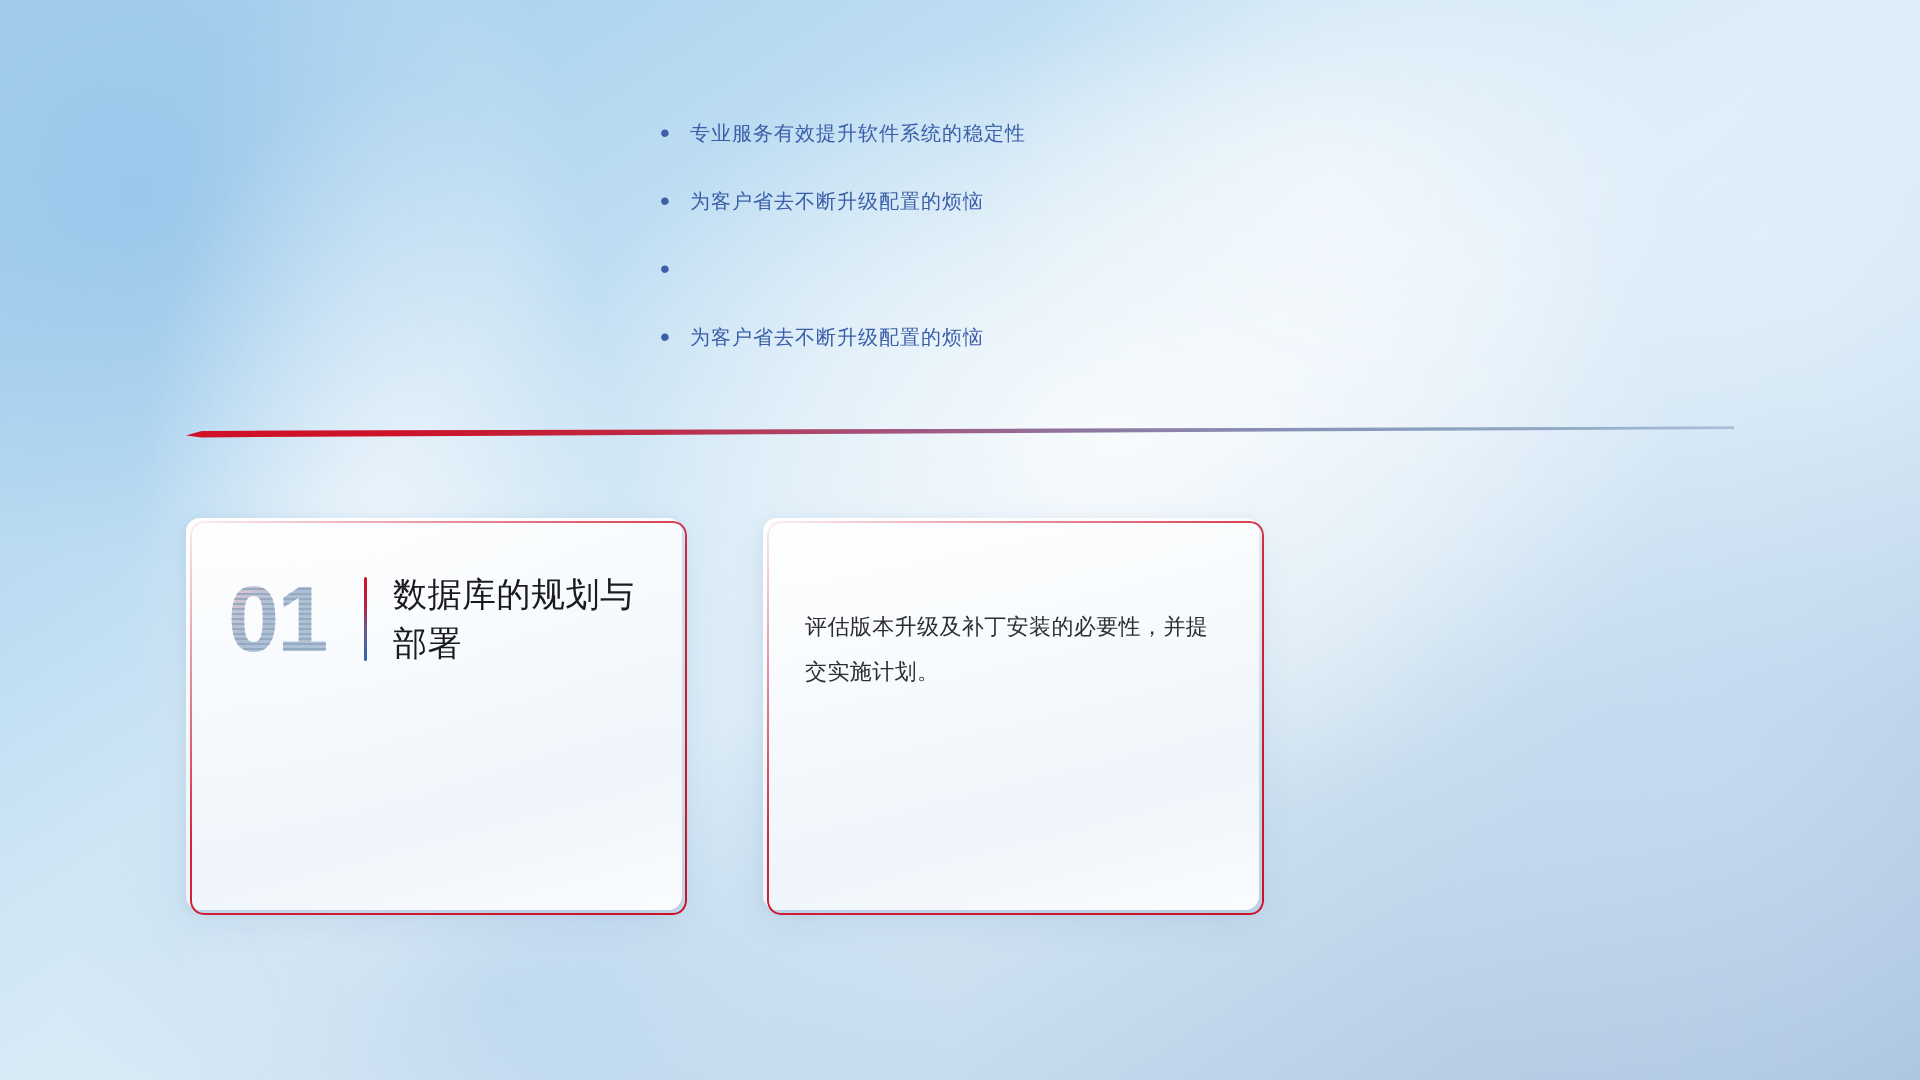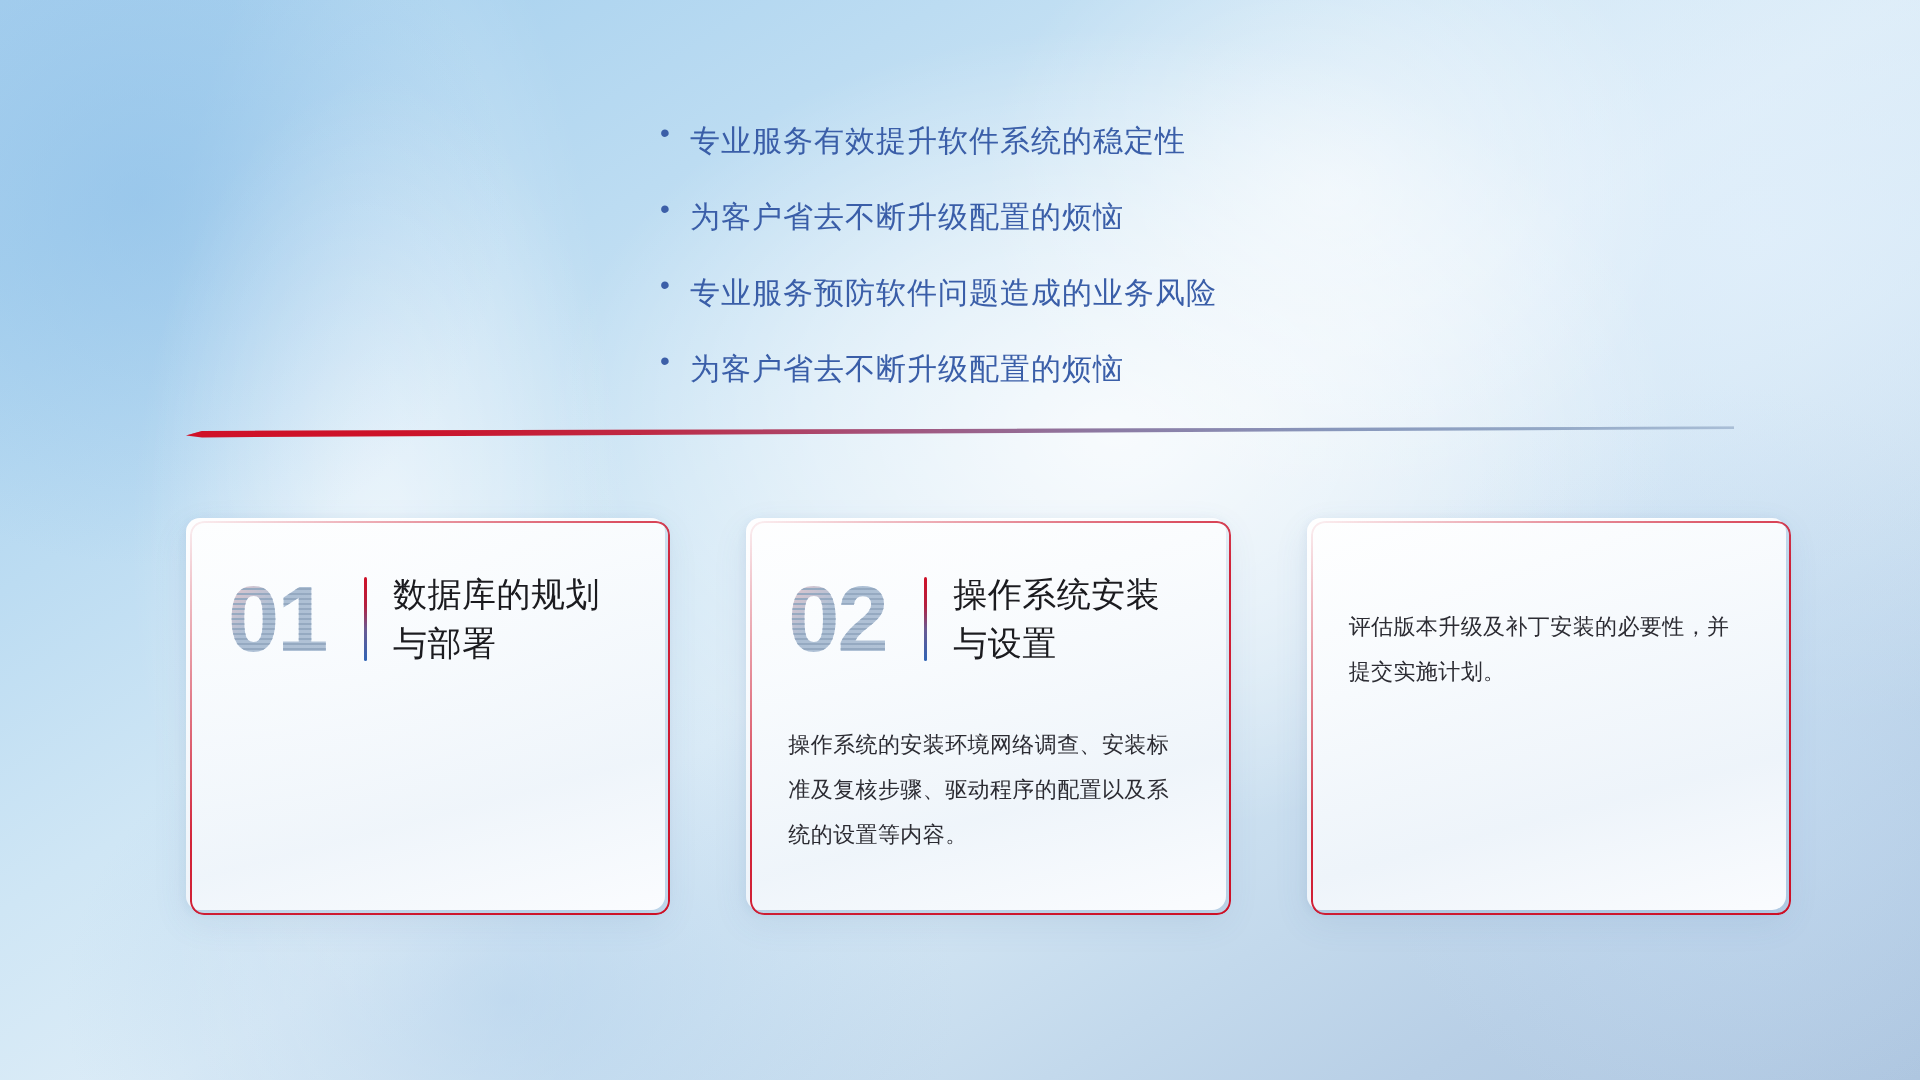--- a/index.html
+++ b/index.html
@@ -61,42 +61,41 @@
   }
   .bullet-dot {
     flex:0 0 auto;
     width:30px;
     color:#3c5fa8;
     font-size:28px;
     line-height:46px;
     text-align:left;
   }
   .bullet-text {
-    font-size:30px;
+    font-size:20px;
     line-height:46px;
     letter-spacing:1px;
     color:#3a5ea8;
     font-weight:500;
     white-space:nowrap;
-    margin-top:8px;
   }
 
   
   .divider-wrap {
     position:absolute;
     left:186px; top:426px;
     width:1548px; height:18px;
   }
   .divider-wrap svg { display:block; width:100%; height:100%; }
 
   
   .cards {
     position:absolute;
     left:186px; top:518px;
-    width:1600px;
+    width:1444px;
     display:flex;
     gap:81px;
   }
   .card {
     position:relative;
     width:496px;
     min-height:392px;
     border-radius:14px;
     padding:42px 40px 38px 42px;
     background:
@@ -225,21 +224,20 @@
       <span class="bullet-text">专业服务有效提升软件系统的稳定性</span>
     </div>
 
     <div class="bullet-row">
       <span class="bullet-dot">•</span>
       <span class="bullet-text">为客户省去不断升级配置的烦恼</span>
     </div>
 
     <div class="bullet-row">
       <span class="bullet-dot">•</span>
-      <span class="bullet-text">专业服务预防软件问题造成的业务风险</span>
     </div>
 
     <div class="bullet-row">
       <span class="bullet-dot">•</span>
       <span class="bullet-text">为客户省去不断升级配置的烦恼</span>
     </div>
 
   </div>
 
   <div class="divider-wrap">
@@ -266,30 +264,20 @@
     <div class="card">
       <div class="card-frame"></div>
       <div class="card-gloss"></div>
       <div class="card-head">
         <div class="ghost-num">01</div>
         <div class="head-sep"></div>
         <div class="card-title">数据库的规划与部署</div>
       </div>
     </div>
 
-    <div class="card">
-      <div class="card-frame"></div>
-      <div class="card-gloss"></div>
-      <div class="card-head">
-        <div class="ghost-num">02</div>
-        <div class="head-sep"></div>
-        <div class="card-title">操作系统安装与设置</div>
-      </div>
-      <div class="card-body">操作系统的安装环境网络调查、安装标准及复核步骤、驱动程序的配置以及系统的设置等内容。</div>
-    </div>
 
     <div class="card">
       <div class="card-frame"></div>
       <div class="card-gloss"></div>
       <div class="card-body">评估版本升级及补丁安装的必要性，并提交实施计划。</div>
     </div>
 
   </div>
 
 </div>

